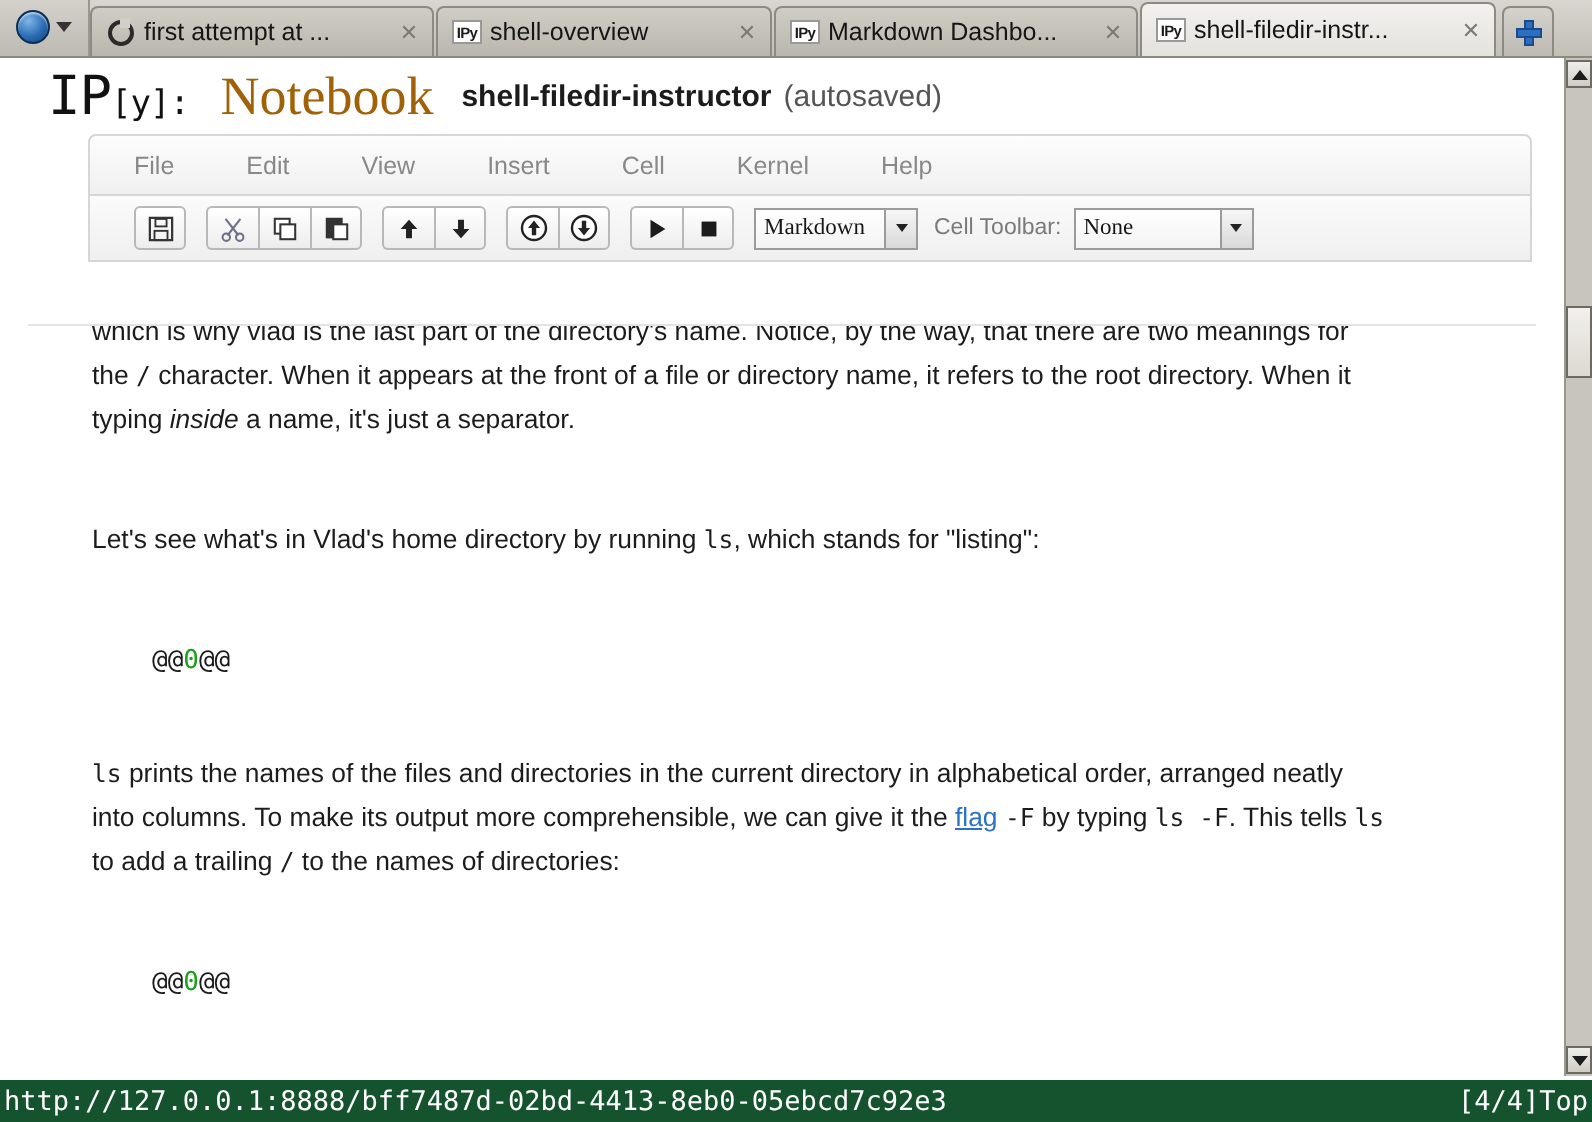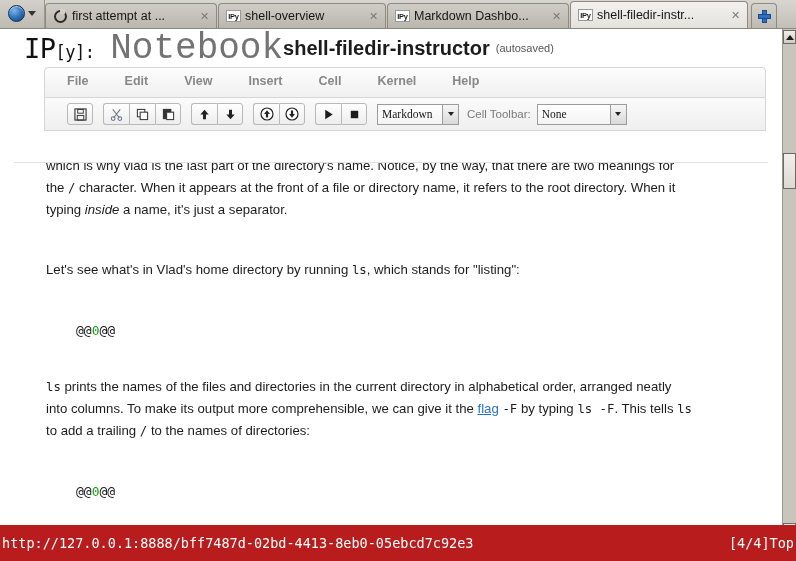--- a/index.html
+++ b/index.html
@@ -112,37 +112,37 @@
   .nb-header{
     height:38px;display:flex;align-items:center;
     padding-left:10px;
     background:#ffffff;
   }
   .logo{
     font-family:"DejaVu Sans Mono", monospace;
     font-size:27px;color:#111;letter-spacing:-0.5px;white-space:nowrap;
   }
   .logo .yb{font-size:17px;color:#111;}
-  .logo .nb{color:#737373;font-family:Liberation Mono, monospace;font-size:36px;letter-spacing:0px;}
+  .logo .nb{color:#a16207;font-family:Liberation Serif, serif;font-size:27px;letter-spacing:0px;}
   .nbname{
-    font-size:20px;font-weight:bold;color:#1c1c1c;
+    margin-left:14px;font-size:15px;font-weight:bold;color:#1c1c1c;
     white-space:nowrap;
   }
   .autosave{
-    margin-left:6px;font-size:11px;color:#555;
+    margin-left:6px;font-size:15px;color:#555;
   }
 
   
   .menubar{
     position:relative;
     margin-left:30px;
     width:722px;height:31px;box-sizing:border-box;
     background:linear-gradient(#fdfdfd,#f0f0f0);
     border:1px solid #d6d6d6;border-radius:4px 4px 0 0;
-    display:flex;align-items:flex-end;font-weight:bold;
+    display:flex;align-items:flex-start;
   }
   .menubar .mi{
     font-size:12.5px;color:#888;padding:0 18px;line-height:31px;
   }
   .menubar .mi:first-child{padding-left:22px;}
 
   
   .toolbar{
     margin-left:30px;width:722px;height:33px;box-sizing:border-box;
     background:linear-gradient(#fbfbfb,#efefef);
@@ -226,22 +226,22 @@
   .vs-dn{width:0;height:0;border-left:4px solid transparent;border-right:4px solid transparent;border-top:5px solid #1c1c1c;}
   .vthumb{
     position:absolute;left:0;top:124px;width:13px;height:36px;
     box-sizing:border-box;
     background:linear-gradient(#f1f0ec,#dcd9d1);
     border:1px solid #6d6a63;
   }
 
   
   .statusbar{
-    position:absolute;left:0;bottom:0;width:796px;height:36px;
-    background:#b91c1c;color:#ffffff;
+    position:absolute;left:0;bottom:0;width:796px;height:21px;
+    background:#14532d;color:#ffffff;
     font-family:"DejaVu Sans Mono", monospace;
     font-size:13.5px;
     display:flex;align-items:center;justify-content:space-between;
     padding:0 2px;box-sizing:border-box;
   }
   .statusbar .url{white-space:nowrap;}
   .statusbar .pos{white-space:nowrap;}
 </style>
 </head>
 <body>

